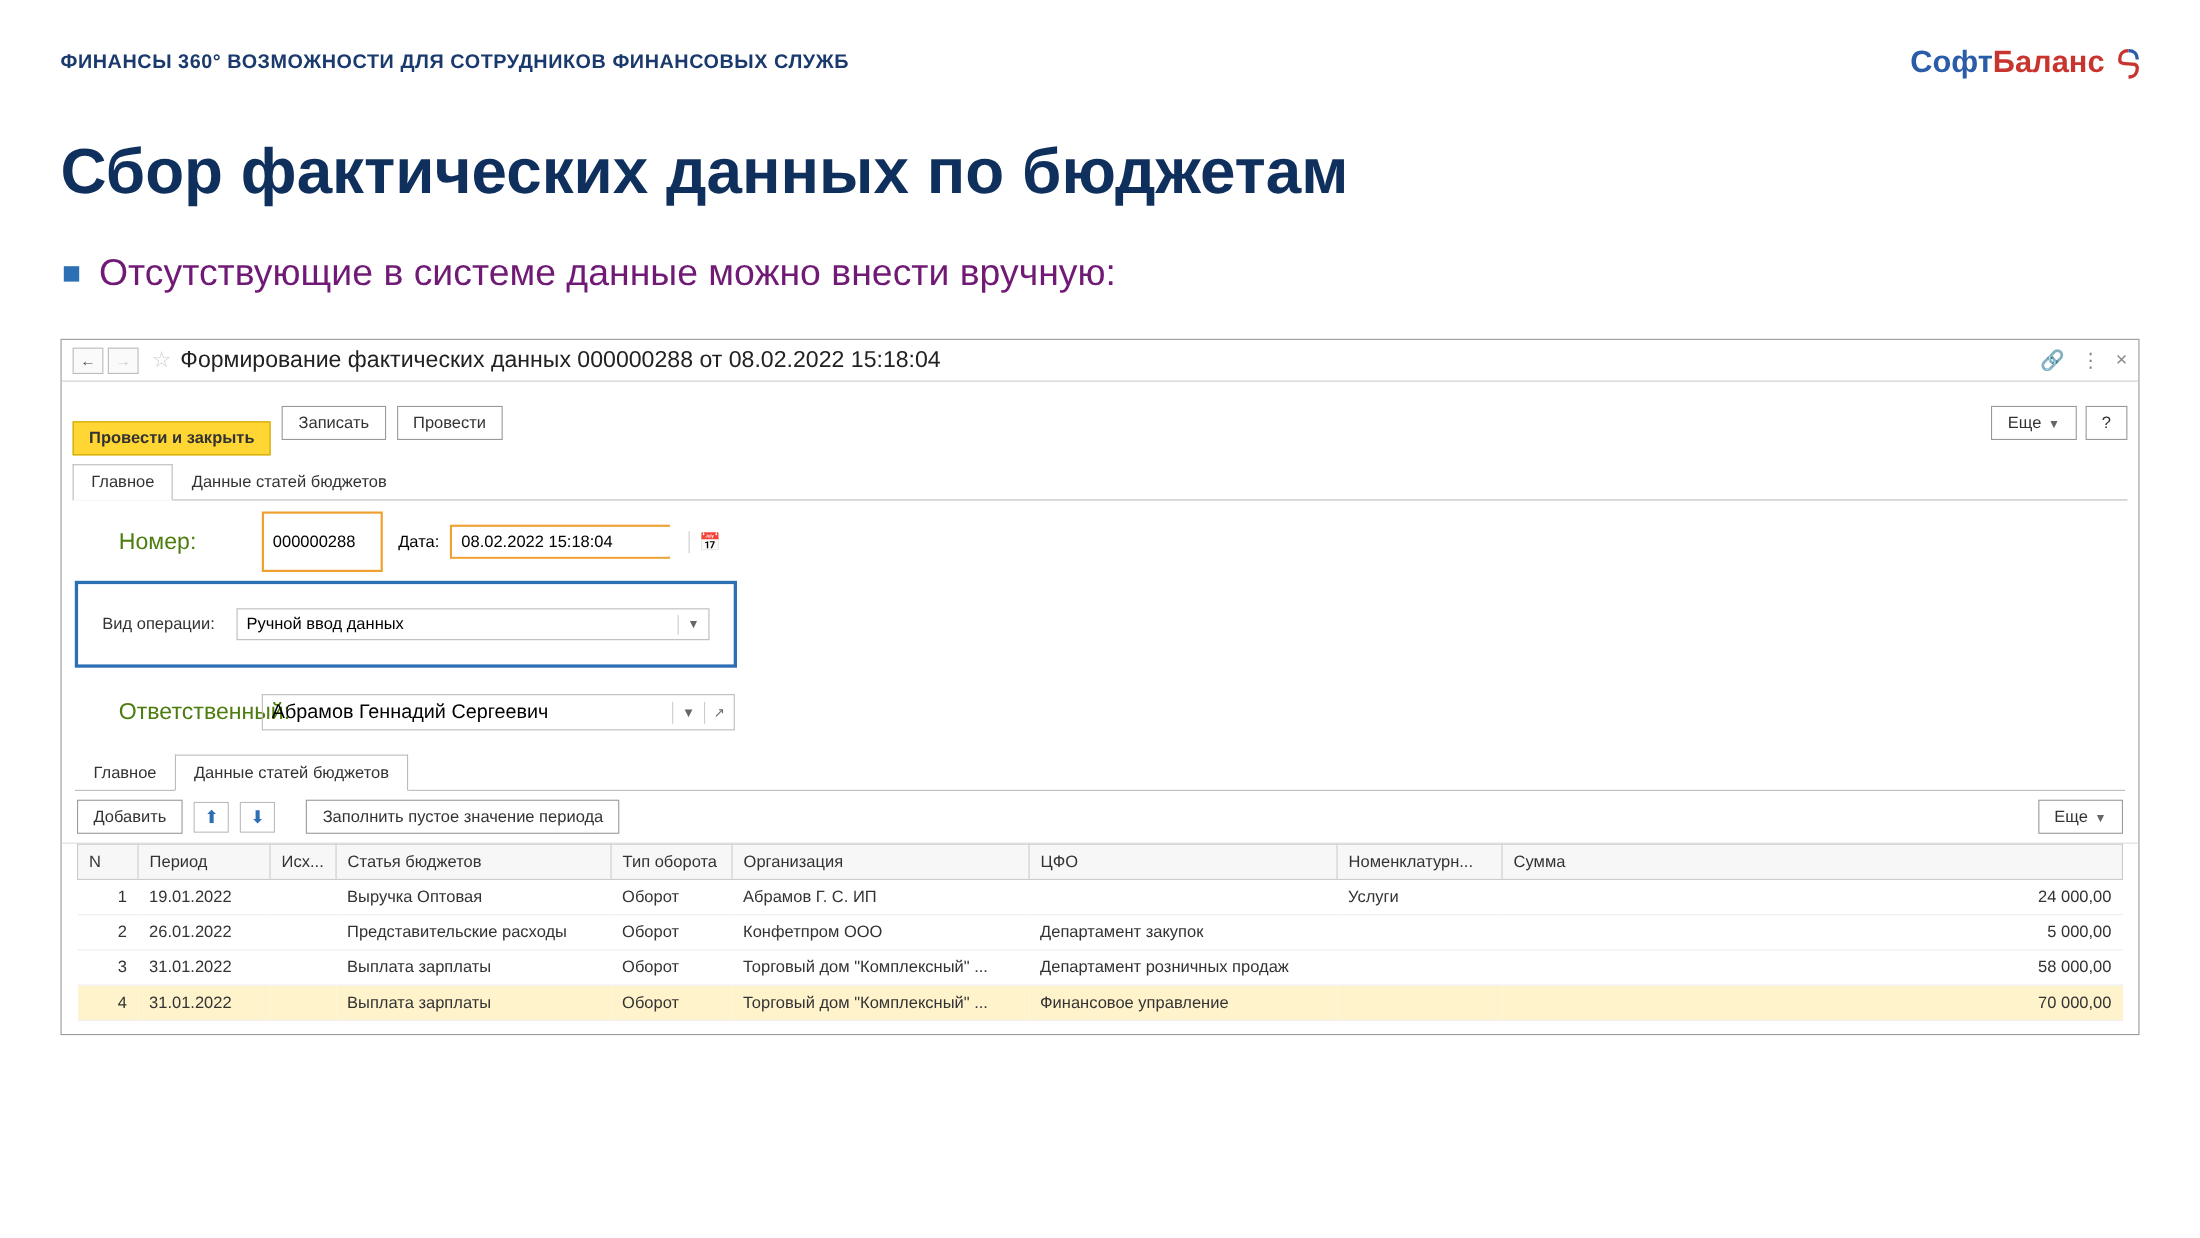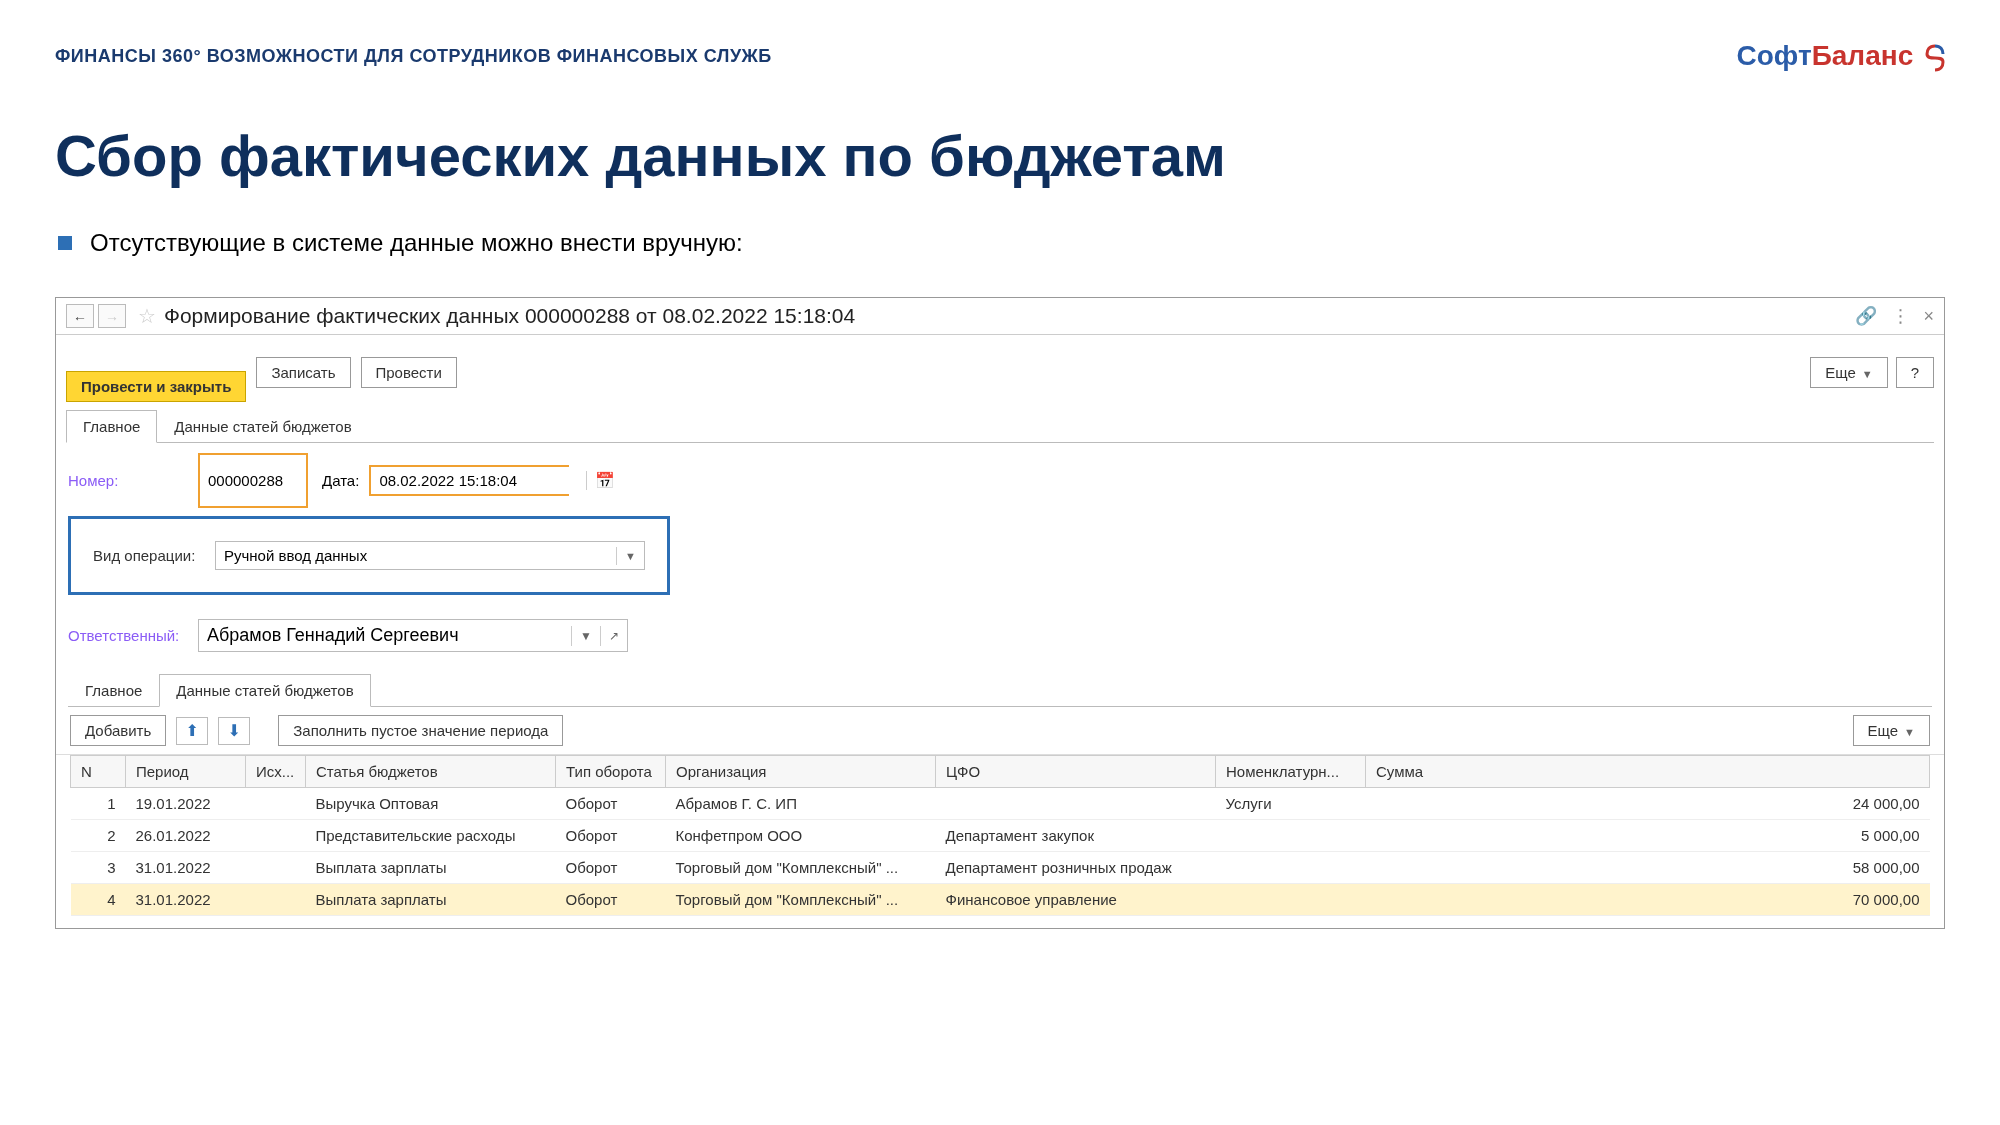--- a/index.html
+++ b/index.html
@@ -7,39 +7,39 @@
 .header-bar { display: flex; justify-content: space-between; align-items: center; padding: 40px 55px 0 55px; }
 .header-text { color: #1a3a6e; font-size: 18px; font-weight: bold; letter-spacing: 0.5px; }
 .logo { font-size: 28px; font-weight: bold; }
 .logo-soft { color: #2b5ca8; }
 .logo-balance { color: #c8342e; }
 .logo-icon { display: inline-block; width: 20px; height: 28px; vertical-align: middle; margin-left: 4px; position: relative; }
 .logo-icon svg { width: 100%; height: 100%; }
 .main-title { color: #0f2f5c; font-size: 58px; font-weight: bold; margin: 50px 0 40px 55px; }
 .bullet-row { display: flex; align-items: center; margin: 0 0 40px 58px; }
 .bullet-sq { width: 14px; height: 14px; background: #2d6fb5; margin-right: 18px; }
-.bullet-text { color: #000000; font-size: 24px; }
+.bullet-text { color: #701a75; font-size: 34px; }
 .app-window { margin: 0 55px; border: 1px solid #999; background: #fff; }
 .title-bar { display: flex; align-items: center; padding: 6px 10px; border-bottom: 1px solid #ccc; }
 .nav-btn { width: 28px; height: 24px; border: 1px solid #bbb; background: #fafafa; margin-right: 4px; display: flex; align-items: center; justify-content: center; font-size: 14px; color: #444; cursor: pointer; }
 .star-icon { font-size: 20px; color: #ccc; margin: 0 8px; }
 .win-title { font-size: 21px; color: #222; font-weight: normal; }
 .title-right { margin-left: auto; display: flex; align-items: center; gap: 14px; color: #888; }
 .title-right span { cursor: pointer; font-size: 18px; }
 .toolbar { display: flex; align-items: center; padding: 8px 10px; gap: 10px; }
 .btn { border: 1px solid #999; background: #fff; padding: 6px 14px; font-size: 15px; cursor: pointer; color: #333; }
 .btn-yellow { background: #ffd633; border: 1px solid #c9a400; font-weight: bold; margin-top: 28px; }
 .btn-right { margin-left: auto; display: flex; gap: 8px; }
 .dropdown-caret { margin-left: 6px; font-size: 11px; color: #666; }
 .tabs { display: flex; margin: 0 10px; border-bottom: 1px solid #bbb; }
 .tab { padding: 7px 16px; font-size: 15px; border: 1px solid transparent; border-bottom: none; cursor: pointer; color: #333; }
 .tab.active { border: 1px solid #bbb; border-bottom: 1px solid #fff; background: #fff; margin-bottom: -1px; }
 .form-area { padding: 10px 12px; }
 .form-row { display: flex; align-items: center; margin-bottom: 8px; }
-.form-label { font-size: 15px; color: #8b5cf6; width: 130px; }
+.form-label { font-size: 21px; color: #4d7c0f; width: 130px; margin-left: 40px; }
 .form-input { border: 1px solid #bbb; padding: 17px 8px; font-size: 15px; background: #fff; }
 .num-input { width: 110px; border: 2px solid #f0a030; }
 .date-label { margin: 0 10px 0 0; font-size: 15px; }
 .date-input { width: 200px; border: 2px solid #f0a030; display: flex; align-items: center; }
 .date-input input { border: none; padding: 5px 8px; font-size: 15px; flex: 1; outline: none; }
 .date-input .cal-icon { padding: 0 8px; color: #888; border-left: 1px solid #ccc; cursor: pointer; }
 .op-row { border: 3px solid #2d6fb5; padding: 22px; display: inline-flex; align-items: center; margin-bottom: 24px; justify-content: flex-end; }
 .op-label { font-size: 15px; color: #333; width: 122px; }
 .op-input { width: 430px; border: 1px solid #bbb; display: flex; align-items: center; }
 .op-input span.val { padding: 5px 8px; font-size: 15px; flex: 1; }

